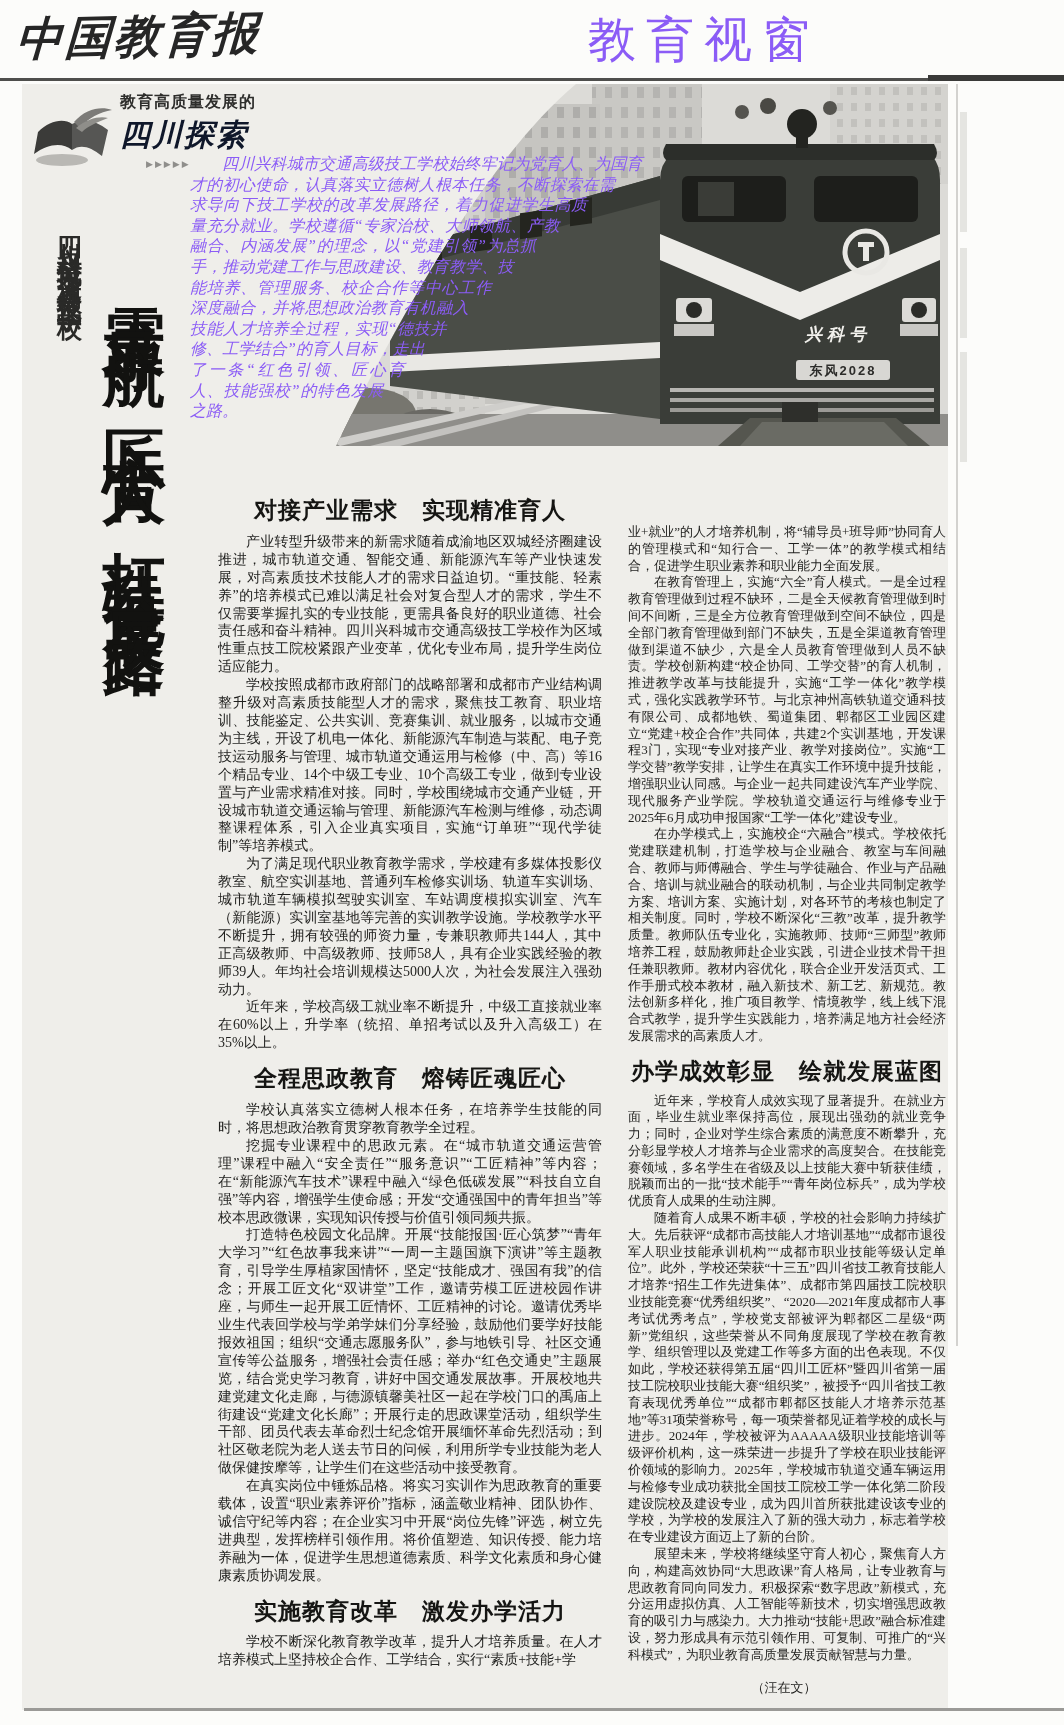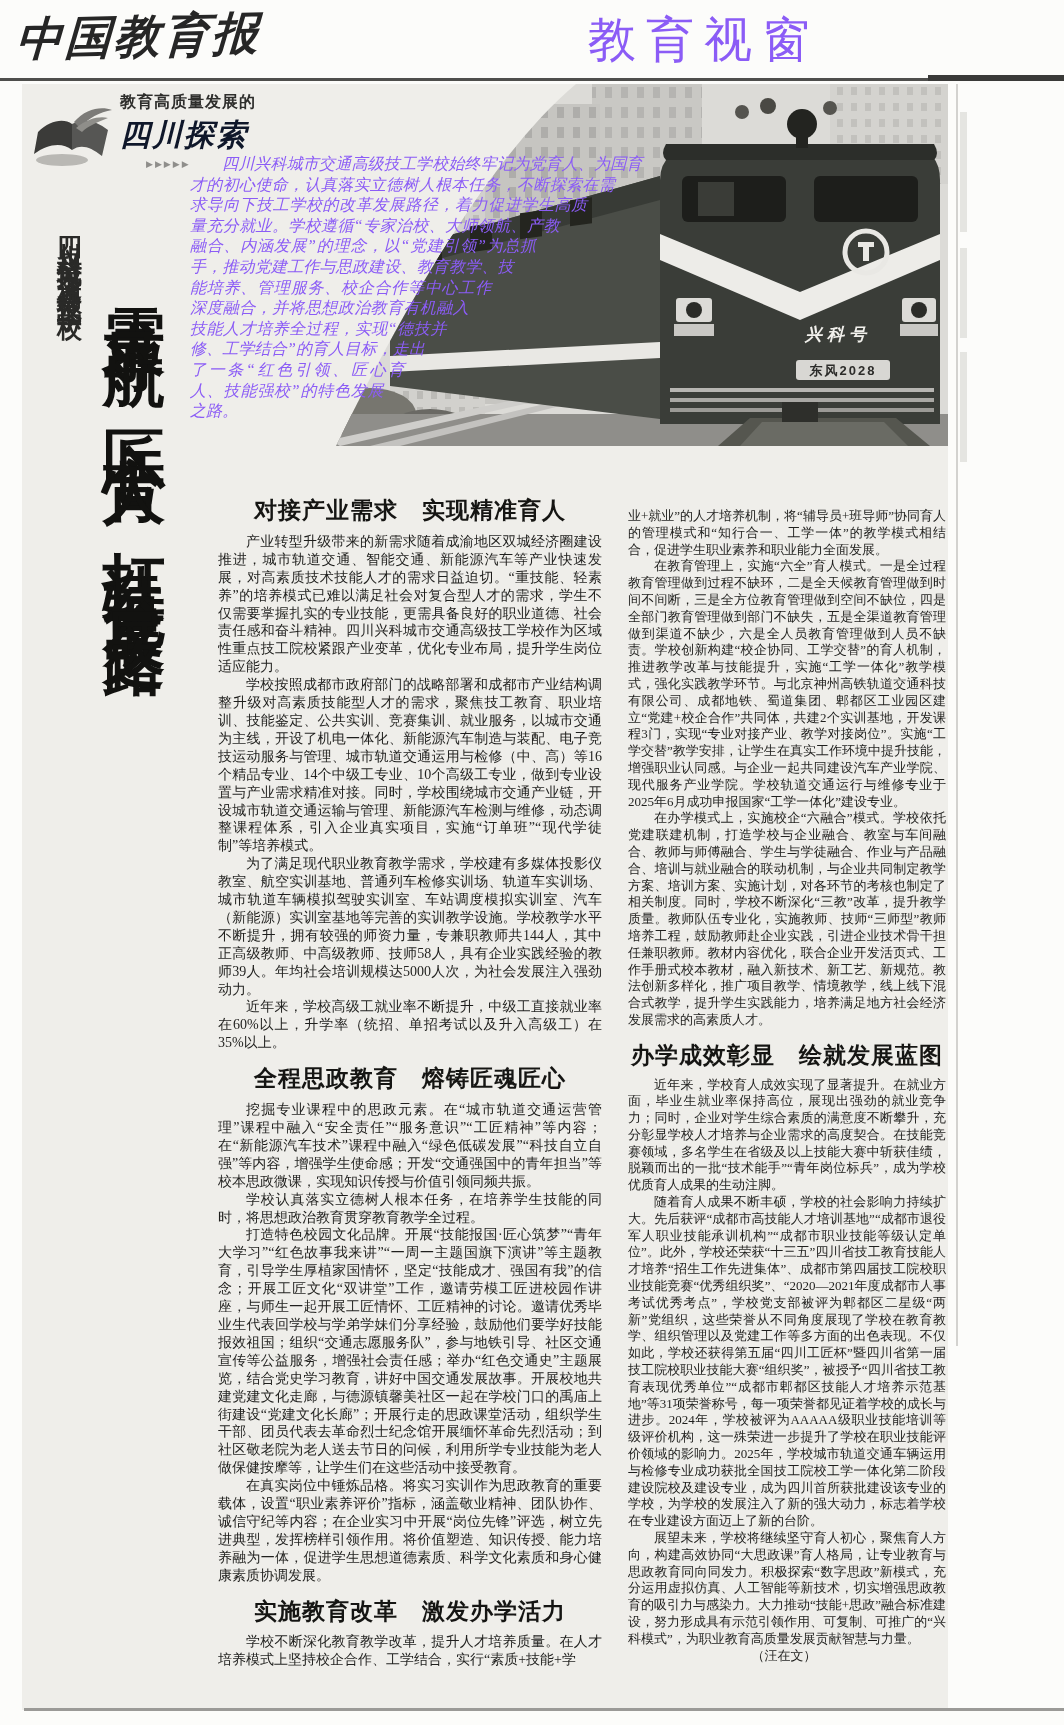--- a/index.html
+++ b/index.html
@@ -39,21 +39,21 @@
       color:#8b5cf6;text-align:justify;}
   .intro-spacer{float:right;width:100%;height:330px;
       shape-outside:polygon(100% 0%, 76% 26%, 52% 58%, 23% 100%, 100% 100%);}
   .intro p{margin:0;text-indent:2em;}
 
   
   .col{position:absolute;z-index:2;}
   .col-left{left:218px;top:480px;width:384px;height:1228px;overflow:hidden;font-size:14px;line-height:17.9px;}
   .col-right{left:628px;top:452px;width:318px;height:1262px;overflow:hidden;font-size:13px;line-height:16.8px;padding-top:56px;box-sizing:border-box;}
   .para{margin:0;text-indent:2em;text-align:justify;font-family:"Liberation Serif",serif;color:#1f1f1d;}
-  .para.noindent{text-indent:0;}
+  .para.noindent{text-indent:0;margin-top:16px;}
   .para.align-right{text-align:center;text-indent:0;padding-right:6px;}
   .sec-heading{font-family:"Liberation Sans",sans-serif;font-weight:800;font-size:23px;
       text-align:center;margin:18px 0 13px;color:#151513;letter-spacing:1px;white-space:nowrap;}
   .col-left .sec-heading:first-child{margin-top:22px;}
 
   
   .edge-line{position:absolute;left:956px;top:84px;width:2px;height:1262px;background:#d3d2cf;z-index:1;}
   .edge-mark{position:absolute;width:7px;background:#d9d8d4;opacity:.65;z-index:1;}
   .bottom-rule{position:absolute;left:24px;top:1708px;width:1040px;height:3px;background:#9b9a97;z-index:2;}
 </style>
@@ -167,22 +167,22 @@
     <p>四川兴科城市交通高级技工学校始终牢记为党育人、为国育才的初心使命，认真落实立德树人根本任务，不断探索在需求导向下技工学校的改革发展路径，着力促进学生高质量充分就业。学校遵循“专家治校、大师领航、产教融合、内涵发展”的理念，以“党建引领”为总抓手，推动党建工作与思政建设、教育教学、技能培养、管理服务、校企合作等中心工作深度融合，并将思想政治教育有机融入技能人才培养全过程，实现“德技并修、工学结合”的育人目标，走出了一条“红色引领、匠心育人、技能强校”的特色发展之路。</p>
   </div>
 
   <div class="col col-left">
       <div class="sec-heading">对接产业需求　实现精准育人</div>
       <p class="para">产业转型升级带来的新需求随着成渝地区双城经济圈建设推进，城市轨道交通、智能交通、新能源汽车等产业快速发展，对高素质技术技能人才的需求日益迫切。“重技能、轻素养”的培养模式已难以满足社会对复合型人才的需求，学生不仅需要掌握扎实的专业技能，更需具备良好的职业道德、社会责任感和奋斗精神。四川兴科城市交通高级技工学校作为区域性重点技工院校紧跟产业变革，优化专业布局，提升学生岗位适应能力。</p>
       <p class="para">学校按照成都市政府部门的战略部署和成都市产业结构调整升级对高素质技能型人才的需求，聚焦技工教育、职业培训、技能鉴定、公共实训、竞赛集训、就业服务，以城市交通为主线，开设了机电一体化、新能源汽车制造与装配、电子竞技运动服务与管理、城市轨道交通运用与检修（中、高）等16个精品专业、14个中级工专业、10个高级工专业，做到专业设置与产业需求精准对接。同时，学校围绕城市交通产业链，开设城市轨道交通运输与管理、新能源汽车检测与维修，动态调整课程体系，引入企业真实项目，实施“订单班”“现代学徒制”等培养模式。</p>
       <p class="para">为了满足现代职业教育教学需求，学校建有多媒体投影仪教室、航空实训基地、普通列车检修实训场、轨道车实训场、城市轨道车辆模拟驾驶实训室、车站调度模拟实训室、汽车（新能源）实训室基地等完善的实训教学设施。学校教学水平不断提升，拥有较强的师资力量，专兼职教师共144人，其中正高级教师、中高级教师、技师58人，具有企业实践经验的教师39人。年均社会培训规模达5000人次，为社会发展注入强劲动力。</p>
       <p class="para">近年来，学校高级工就业率不断提升，中级工直接就业率在60%以上，升学率（统招、单招考试以及升入高级工）在35%以上。</p>
       <div class="sec-heading">全程思政教育　熔铸匠魂匠心</div>
+      <p class="para">学校认真落实立德树人根本任务，在培养学生技能的同时，将思想政治教育贯穿教育教学全过程。</p>
       <p class="para">挖掘专业课程中的思政元素。在“城市轨道交通运营管理”课程中融入“安全责任”“服务意识”“工匠精神”等内容；在“新能源汽车技术”课程中融入“绿色低碳发展”“科技自立自强”等内容，增强学生使命感；开发“交通强国中的青年担当”等校本思政微课，实现知识传授与价值引领同频共振。</p>
-      <p class="para">学校认真落实立德树人根本任务，在培养学生技能的同时，将思想政治教育贯穿教育教学全过程。</p>
       <p class="para">打造特色校园文化品牌。开展“技能报国·匠心筑梦”“青年大学习”“红色故事我来讲”“一周一主题国旗下演讲”等主题教育，引导学生厚植家国情怀，坚定“技能成才、强国有我”的信念；开展工匠文化“双讲堂”工作，邀请劳模工匠进校园作讲座，与师生一起开展工匠情怀、工匠精神的讨论。邀请优秀毕业生代表回学校与学弟学妹们分享经验，鼓励他们要学好技能报效祖国；组织“交通志愿服务队”，参与地铁引导、社区交通宣传等公益服务，增强社会责任感；举办“红色交通史”主题展览，结合党史学习教育，讲好中国交通发展故事。开展校地共建党建文化走廊，与德源镇馨美社区一起在学校门口的禹庙上街建设“党建文化长廊”；开展行走的思政课堂活动，组织学生干部、团员代表去革命烈士纪念馆开展缅怀革命先烈活动；到社区敬老院为老人送去节日的问候，利用所学专业技能为老人做保健按摩等，让学生们在这些活动中接受教育。</p>
       <p class="para">在真实岗位中锤炼品格。将实习实训作为思政教育的重要载体，设置“职业素养评价”指标，涵盖敬业精神、团队协作、诚信守纪等内容；在企业实习中开展“岗位先锋”评选，树立先进典型，发挥榜样引领作用。将价值塑造、知识传授、能力培养融为一体，促进学生思想道德素质、科学文化素质和身心健康素质协调发展。</p>
       <div class="sec-heading">实施教育改革　激发办学活力</div>
       <p class="para">学校不断深化教育教学改革，提升人才培养质量。在人才培养模式上坚持校企合作、工学结合，实行“素质+技能+学</p>
     </div>
   <div class="col col-right">
       <p class="para noindent">业+就业”的人才培养机制，将“辅导员+班导师”协同育人的管理模式和“知行合一、工学一体”的教学模式相结合，促进学生职业素养和职业能力全面发展。</p>
       <p class="para">在教育管理上，实施“六全”育人模式。一是全过程教育管理做到过程不缺环，二是全天候教育管理做到时间不间断，三是全方位教育管理做到空间不缺位，四是全部门教育管理做到部门不缺失，五是全渠道教育管理做到渠道不缺少，六是全人员教育管理做到人员不缺责。学校创新构建“校企协同、工学交替”的育人机制，推进教学改革与技能提升，实施“工学一体化”教学模式，强化实践教学环节。与北京神州高铁轨道交通科技有限公司、成都地铁、蜀道集团、郫都区工业园区建立“党建+校企合作”共同体，共建2个实训基地，开发课程3门，实现“专业对接产业、教学对接岗位”。实施“工学交替”教学安排，让学生在真实工作环境中提升技能，增强职业认同感。与企业一起共同建设汽车产业学院、现代服务产业学院。学校轨道交通运行与维修专业于2025年6月成功申报国家“工学一体化”建设专业。</p>
       <p class="para">在办学模式上，实施校企“六融合”模式。学校依托党建联建机制，打造学校与企业融合、教室与车间融合、教师与师傅融合、学生与学徒融合、作业与产品融合、培训与就业融合的联动机制，与企业共同制定教学方案、培训方案、实施计划，对各环节的考核也制定了相关制度。同时，学校不断深化“三教”改革，提升教学质量。教师队伍专业化，实施教师、技师“三师型”教师培养工程，鼓励教师赴企业实践，引进企业技术骨干担任兼职教师。教材内容优化，联合企业开发活页式、工作手册式校本教材，融入新技术、新工艺、新规范。教法创新多样化，推广项目教学、情境教学，线上线下混合式教学，提升学生实践能力，培养满足地方社会经济发展需求的高素质人才。</p>
       <div class="sec-heading">办学成效彰显　绘就发展蓝图</div>

